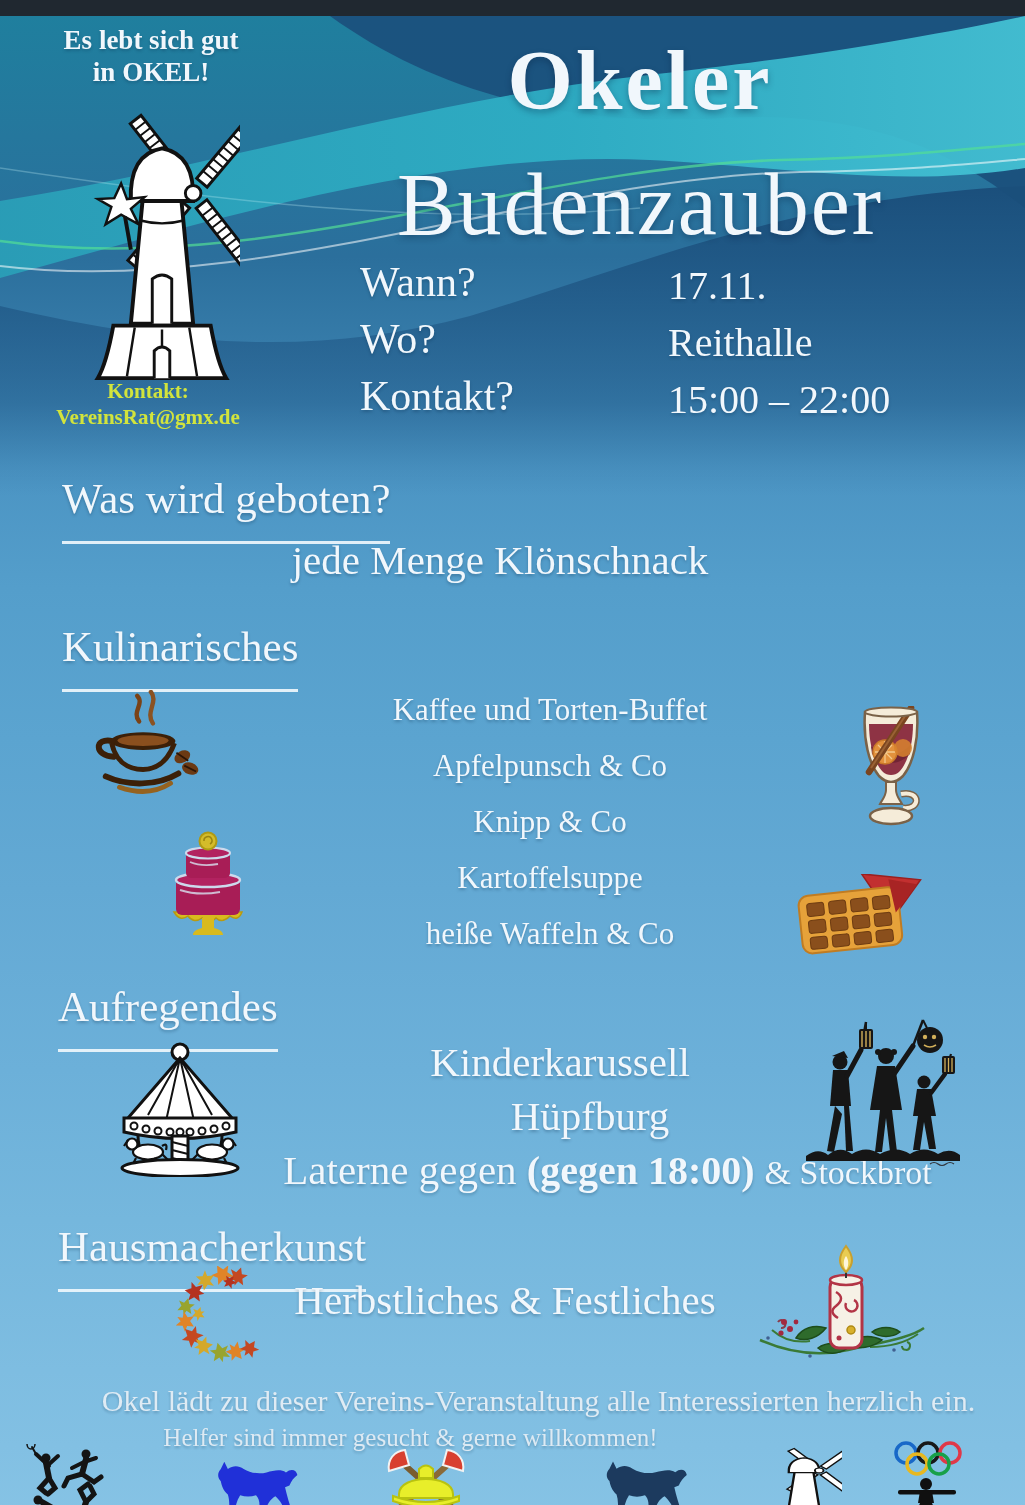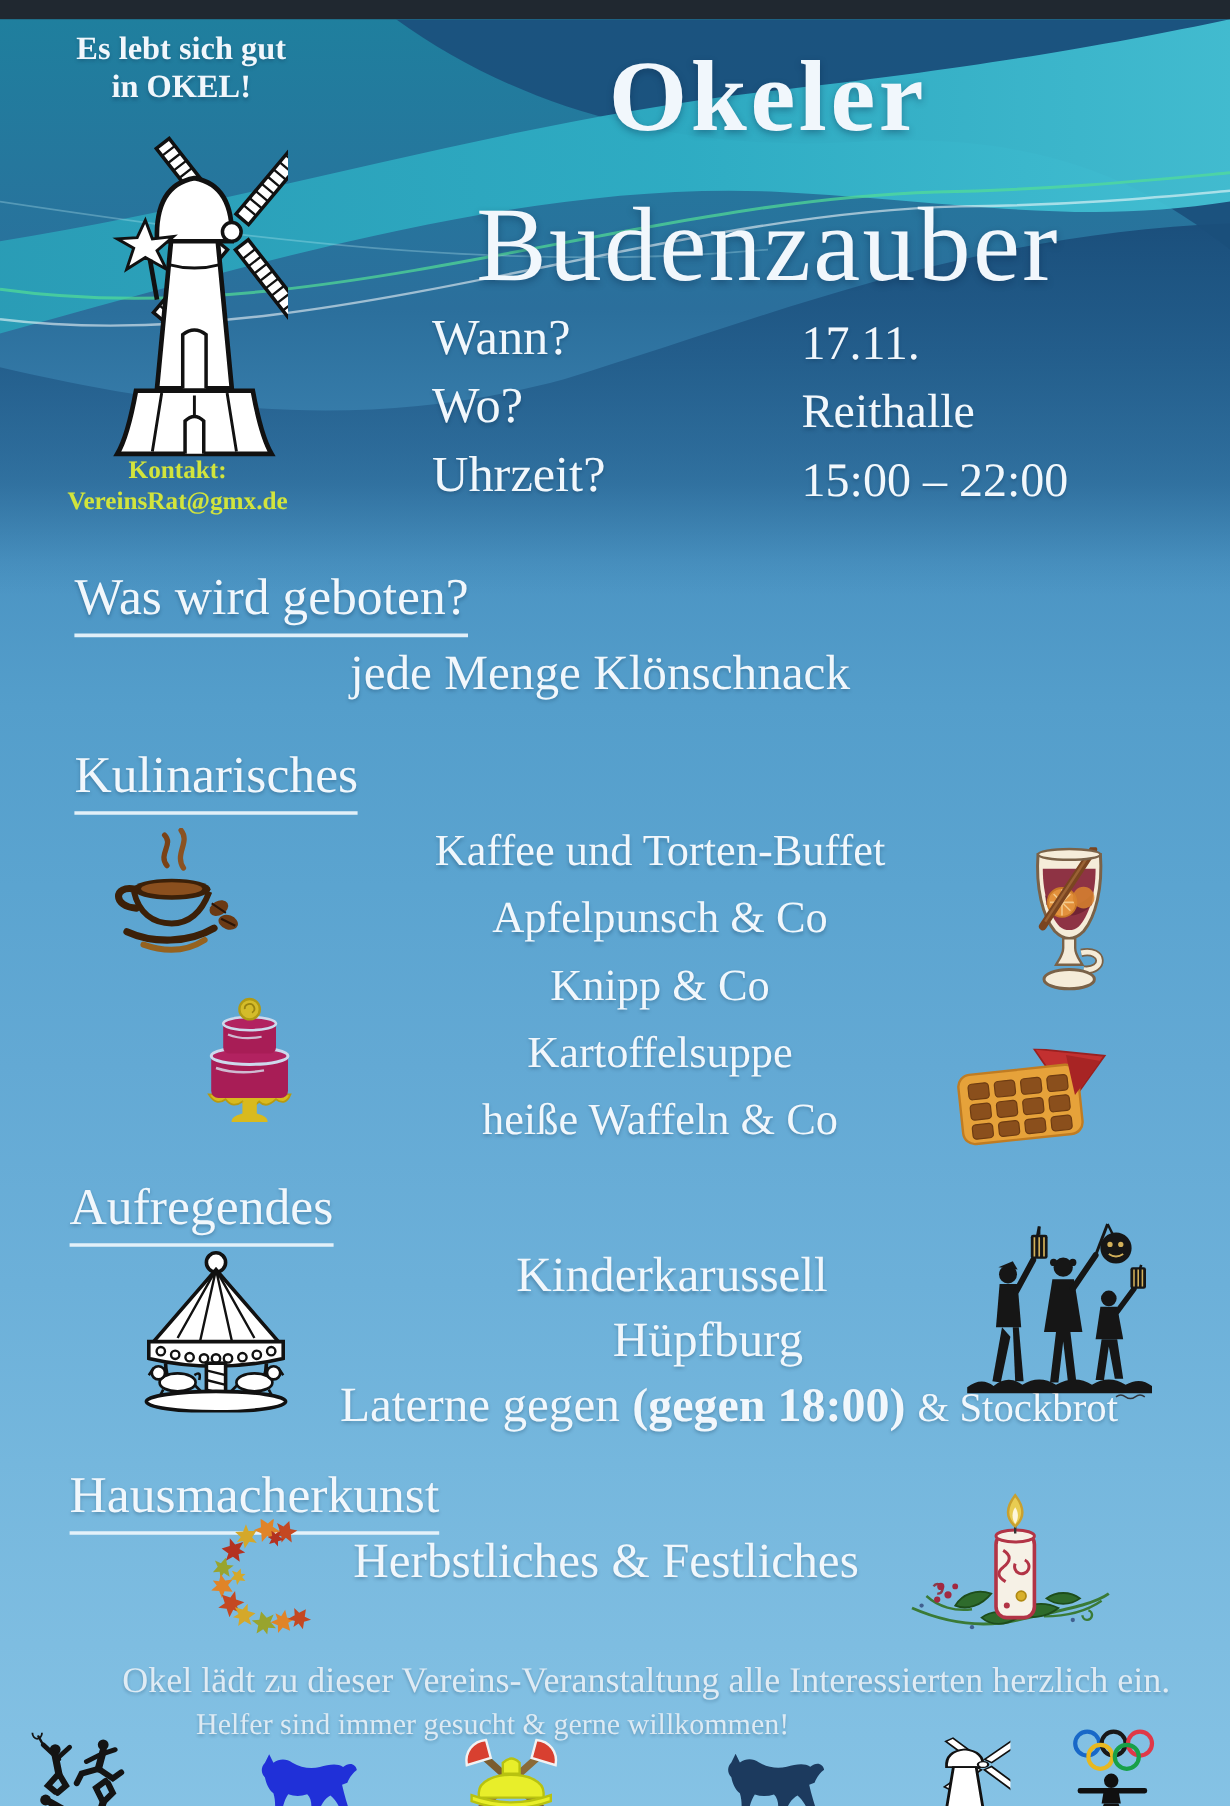--- a/index.html
+++ b/index.html
@@ -15,25 +15,25 @@
   .waves{left:0;top:0;width:1025px;height:480px;}
   .badge{left:38px;top:8px;width:226px;text-align:center;font-size:27px;line-height:32px;font-weight:600;}
   .logo{left:84px;top:76px;width:156px;height:292px;}
   .contact{left:22px;top:362px;width:252px;text-align:center;font-size:21px;line-height:26px;font-weight:700;}
   .title1{left:255px;top:16px;width:770px;text-align:center;font-size:84px;font-weight:700;letter-spacing:3px;text-shadow:0 3px 6px rgba(5,30,60,.35);}
   .title2{left:255px;top:138px;width:770px;text-align:center;font-size:88px;font-weight:400;letter-spacing:2px;text-shadow:0 3px 6px rgba(5,30,60,.35);}
   .qa{font-size:42px;line-height:57px;}
   .qcol{left:360px;top:238px;width:300px;}
   .acol{left:668px;top:241px;width:350px;font-size:40px;line-height:57px;}
   .heading{font-size:43px;}
-  .heading span{display:inline-block;border-bottom:3px solid rgba(238,246,252,.92);padding-bottom:5px;}
+  .heading span{display:inline-block;border-bottom:3px solid rgba(238,246,252,.92);padding-bottom:18px;}
   .h-offer{left:62px;top:458px;}
   .offer-line{left:150px;top:520px;width:700px;text-align:center;font-size:41px;}
   .h-culinary{left:62px;top:606px;}
-  .culinary-list{left:230px;top:666px;width:640px;text-align:center;font-size:37px;line-height:56px;}
+  .culinary-list{left:230px;top:666px;width:640px;text-align:center;font-size:31px;line-height:56px;}
   .h-exciting{left:58px;top:966px;}
   .it-karussell{left:240px;top:1022px;width:640px;text-align:center;font-size:41px;}
   .it-huepfburg{left:270px;top:1076px;width:640px;text-align:center;font-size:41px;}
   .it-laterne{left:195px;top:1130px;width:825px;text-align:center;font-size:41px;}
   .it-laterne .small{font-size:40px;font-weight:bold;}
   .it-laterne .mid{font-size:34px;}
   .h-homemade{left:58px;top:1206px;}
   .it-herbst{left:200px;top:1260px;width:610px;text-align:center;font-size:41px;}
   .footer1{left:0;top:1368px;width:1025px;text-align:center;font-size:30px;color:#e3edf5;opacity:.96;white-space:nowrap;padding-left:26px;}
   .footer2{left:0;top:1408px;width:821px;text-align:center;font-size:25px;color:#e3edf5;opacity:.94;}
@@ -130,21 +130,21 @@
     <div>Kontakt:</div>
     <div>VereinsRat@gmx.de</div>
   </div>
 
   <div class="abs title1">Okeler</div>
   <div class="abs title2">Budenzauber</div>
 
   <div class="abs qcol qa txt">
     <div>Wann?</div>
     <div>Wo?</div>
-    <div>Uhrzeit?</div>
+    <div>Kontakt?</div>
   </div>
   <div class="abs acol txt">
     <div>17.11.</div>
     <div>Reithalle</div>
     <div>15:00 – 22:00</div>
   </div>
 
   <div class="abs heading h-offer txt"><span>Was wird geboten?</span></div>
   <div class="abs offer-line txt">jede Menge Klönschnack</div>
 

